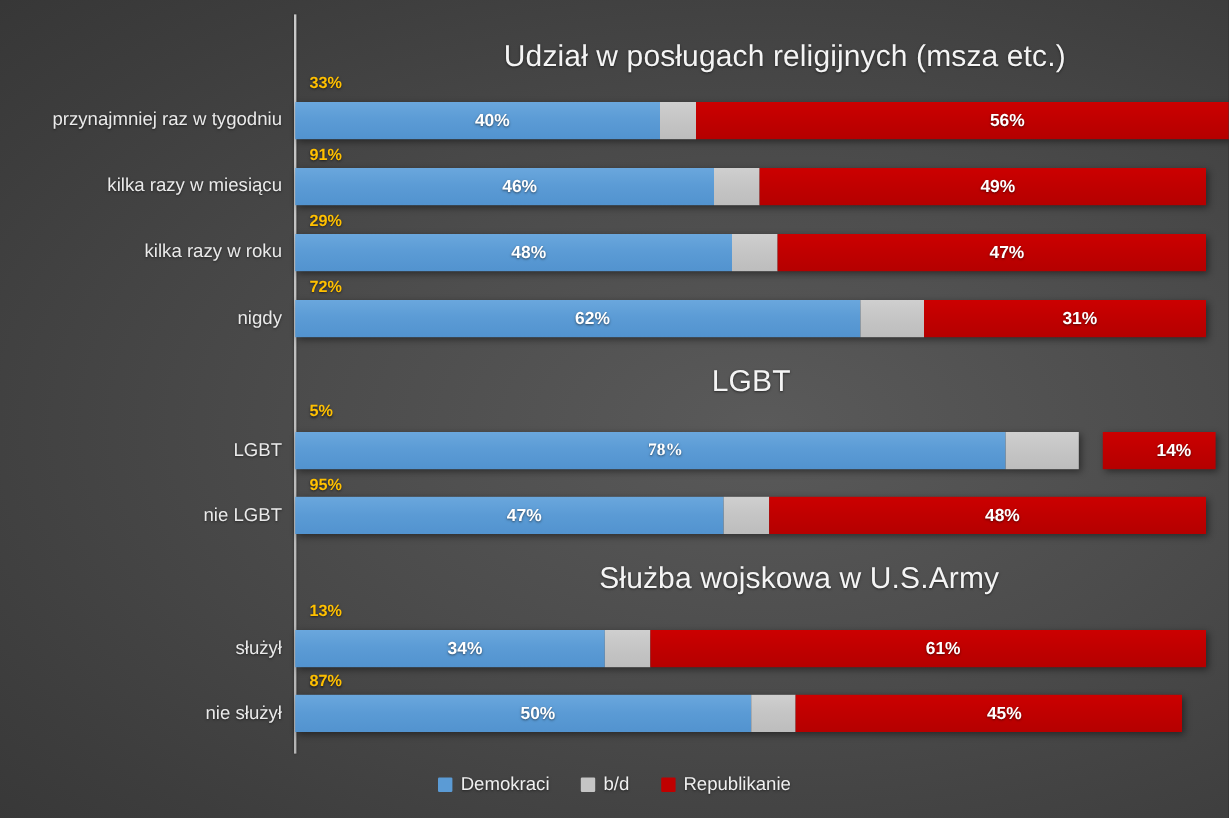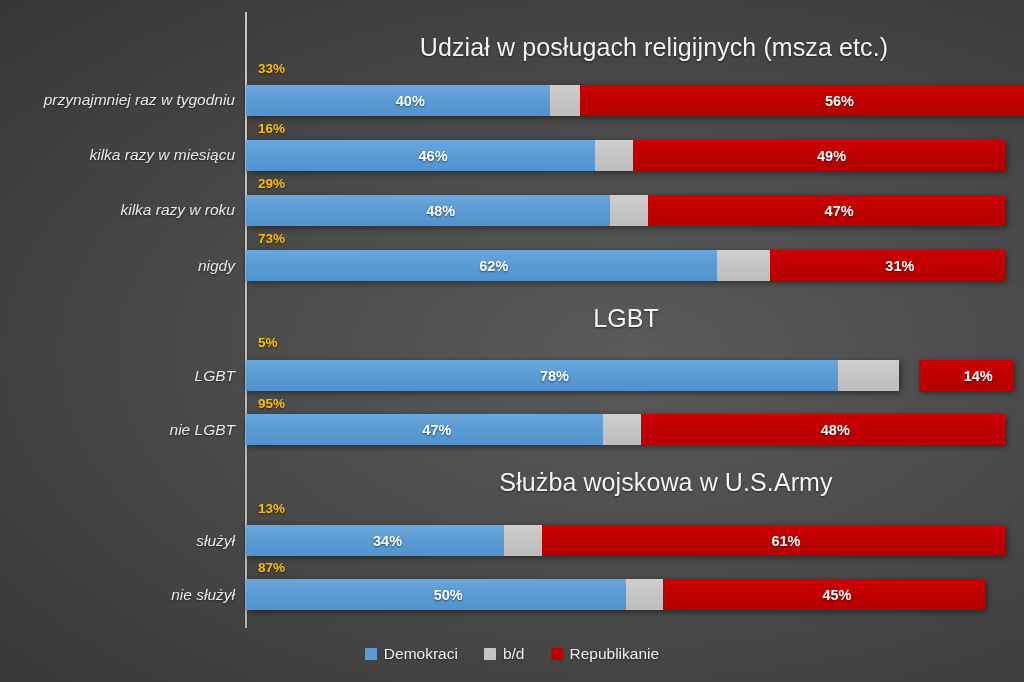--- a/index.html
+++ b/index.html
@@ -53,21 +53,20 @@
   
   .cat-label {
     position: absolute;
     right: 789px;      
     text-align: left;
     font-size: 15.5px;
     color: #eaeaea;
     text-shadow: 0 1px 2px rgba(0,0,0,.5);
     white-space: nowrap;
     line-height: 1;
-    font-style: italic;
   }
 
   
   .share-label {
     position: absolute;
     left: 258px;
     font-size: 13.5px;
     font-weight: bold;
     color: #ffc000;
     text-shadow: 0 1px 2px rgba(0,0,0,.6);
@@ -151,23 +150,23 @@
   <div class="cat-label" style="top:92px">przynajmniej raz w tygodniu</div>
   <div class="cat-label" style="top:147px">kilka razy w miesiącu</div>
   <div class="cat-label" style="top:202px">kilka razy w roku</div>
   <div class="cat-label" style="top:258px">nigdy</div>
   <div class="cat-label" style="top:368px">LGBT</div>
   <div class="cat-label" style="top:422px">nie LGBT</div>
   <div class="cat-label" style="top:533px">służył</div>
   <div class="cat-label" style="top:587px">nie służył</div>
 
   <div class="share-label" style="top:62px">33%</div>
-  <div class="share-label" style="top:122px">16%</div>
+  <div class="share-label" style="top:122px">91%</div>
   <div class="share-label" style="top:177px">29%</div>
-  <div class="share-label" style="top:232px">73%</div>
+  <div class="share-label" style="top:232px">72%</div>
   <div class="share-label" style="top:336px">5%</div>
   <div class="share-label" style="top:397px">95%</div>
   <div class="share-label" style="top:502px">13%</div>
   <div class="share-label" style="top:561px">87%</div>
 
   <div class="bar-row" style="top:85px">
     <div class="seg dem" style="width: 303.6px;">40%</div>
     <div class="seg bd" style="width: 30.36px;"></div>
     <div class="seg rep" style="width: 494px;">56%</div>
   </div>
@@ -181,21 +180,21 @@
     <div class="seg bd" style="width: 37.95px;"></div>
     <div class="seg rep" style="width: 356.73px;">47%</div>
   </div>
   <div class="bar-row" style="top:250px">
     <div class="seg dem" style="width: 470.58px;">62%</div>
     <div class="seg bd" style="width: 53.13px;"></div>
     <div class="seg rep" style="width: 235.29px; text-align: center;">31%</div>
   </div>
 
   <div class="bar-row" style="top:360px">
-    <div class="seg dem" style="width: 592.02px;">78%</div>
+    <div class="seg dem" style="width: 592.02px; font-family: Liberation Serif, serif;">78%</div>
     <div class="seg bd" style="width: 60.72px;"></div>
     <div class="seg rep" style="width: 94px; margin-left: 20px;">14%</div>
   </div>
   <div class="bar-row" style="top:414px">
     <div class="seg dem" style="width: 356.73px;">47%</div>
     <div class="seg bd" style="width: 37.95px;"></div>
     <div class="seg rep" style="width: 364.32px;">48%</div>
   </div>
 
   <div class="bar-row" style="top:525px">

